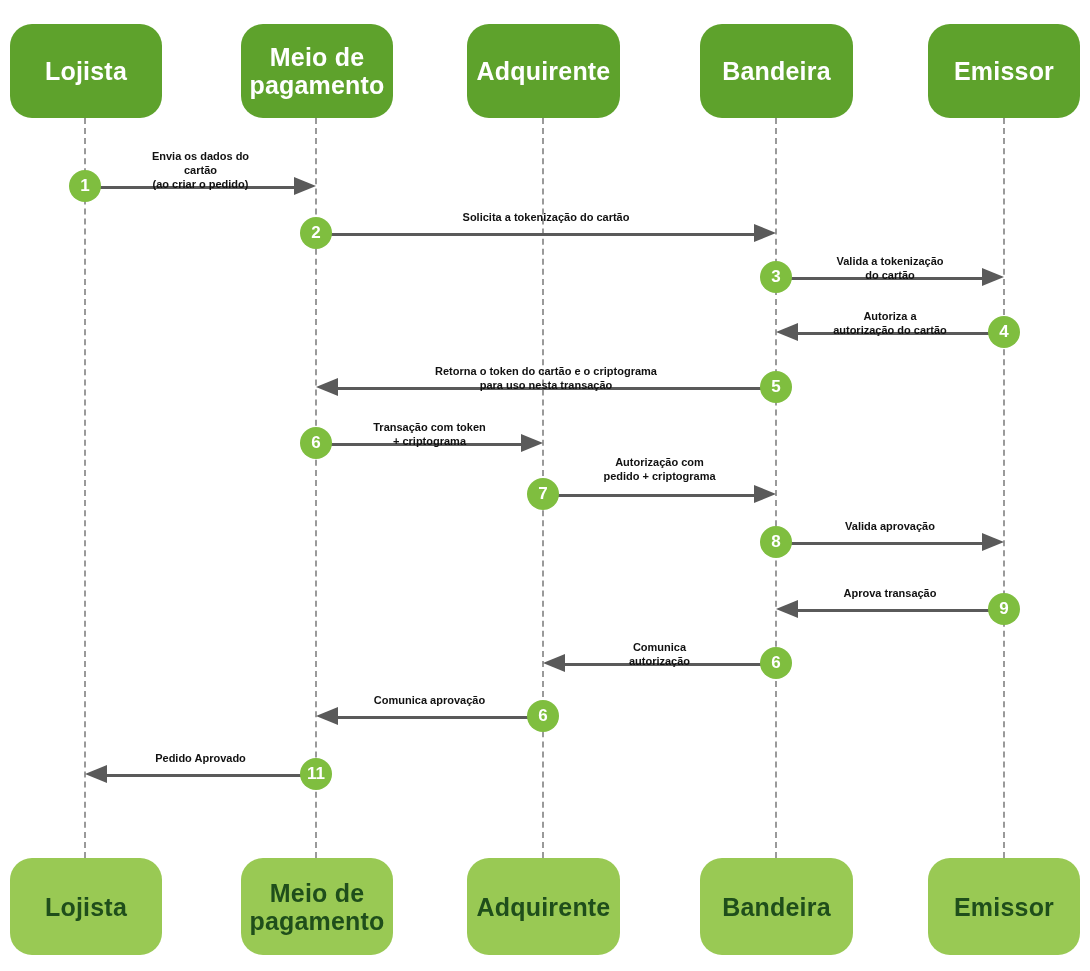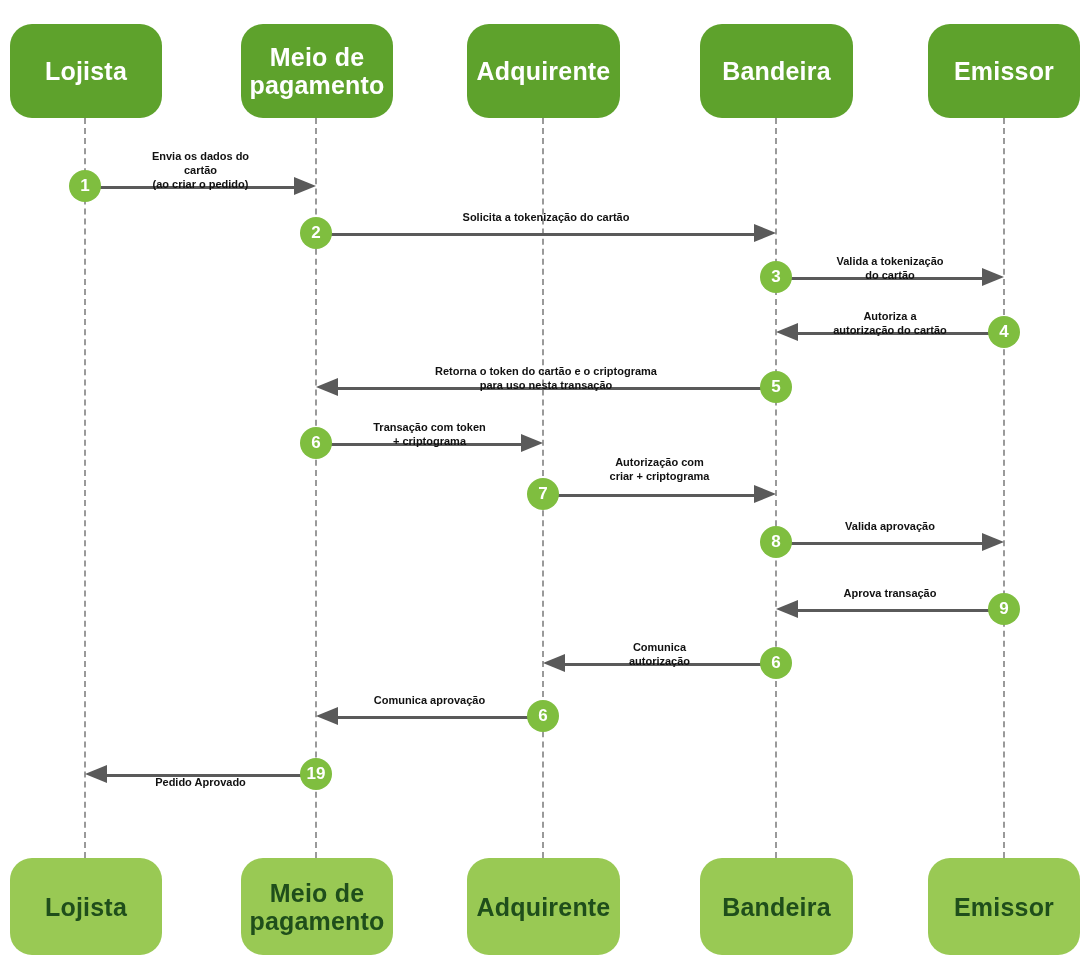--- a/index.html
+++ b/index.html
@@ -187,21 +187,21 @@
         <div class="arrowhead right" style="left: 205px;"></div>
         <div class="msg-label" style="left: 113.5px; top: -22px;">Transação com token + criptograma</div>
       </div>
       <div class="badge" style="left: 316px; top: 443px;">
         <span>6</span>
       </div>
       <div class="msg" style="left: 543px; top: 494px; width: 233px;">
         <div class="msg-line" style="left: 14px; width: 201px;"></div>
         <div class="arrowhead right" style="left: 211px;"></div>
         <div class="msg-label" style="left: 116.5px; top: -38px;">Autorização com
-criar + criptograma</div>
+pedido + criptograma</div>
       </div>
       <div class="badge" style="left: 543px; top: 494px;">
         <span>7</span>
       </div>
       <div class="msg" style="left: 776px; top: 542px; width: 228px;">
         <div class="msg-line" style="left: 14px; width: 196px;"></div>
         <div class="arrowhead right" style="left: 206px;"></div>
         <div class="msg-label" style="left: 114px; top: -22px;">Valida aprovação</div>
       </div>
       <div class="badge" style="left: 776px; top: 542px;">
@@ -227,24 +227,24 @@
         <div class="msg-line" style="left: 18px; width: 195px;"></div>
         <div class="arrowhead left" style="left: 0px;"></div>
         <div class="msg-label" style="left: 113.5px; top: -22px;">Comunica aprovação</div>
       </div>
       <div class="badge" style="left: 543px; top: 716px;">
         <span>6</span>
       </div>
       <div class="msg" style="left: 85px; top: 774px; width: 231px;">
         <div class="msg-line" style="left: 18px; width: 199px;"></div>
         <div class="arrowhead left" style="left: 0px;"></div>
-        <div class="msg-label" style="left: 115.5px; top: -22px; margin-top: 24px;">Pedido Aprovado</div>
+        <div class="msg-label" style="left: 115.5px; top: -22px;">Pedido Aprovado</div>
       </div>
       <div class="badge" style="left: 316px; top: 774px;">
-        <span>19</span>
+        <span>11</span>
       </div>
     </div>
   <div id="actors-bottom-layer">
       <div class="actor-box actor-bottom" style="left: 10px; width: 152px;">
         <span style="white-space: pre-line;">Lojista</span>
       </div>
       <div class="actor-box actor-bottom" style="left: 241px; width: 152px;">
         <span style="white-space: pre-line;">Meio de
 pagamento</span>
       </div>

